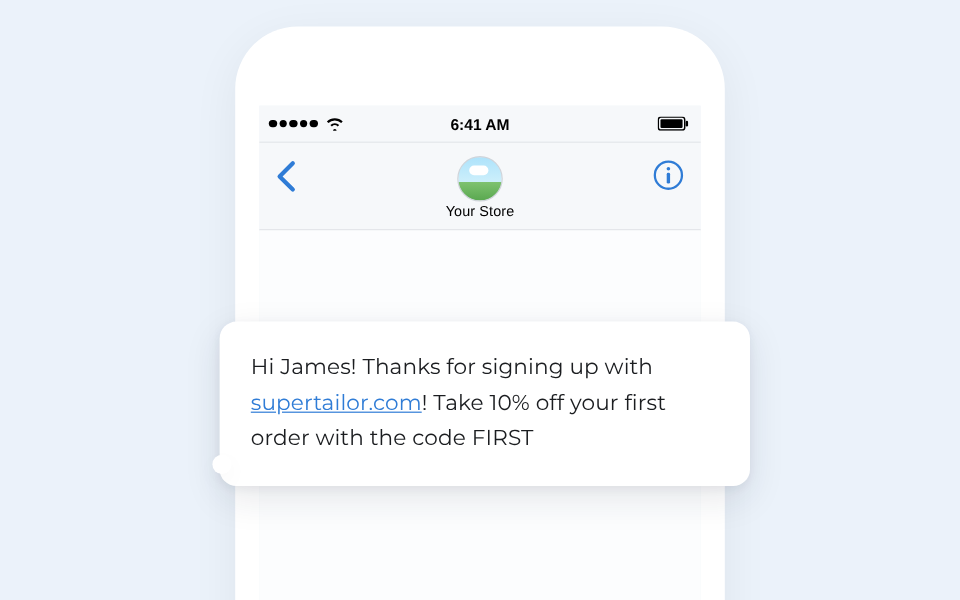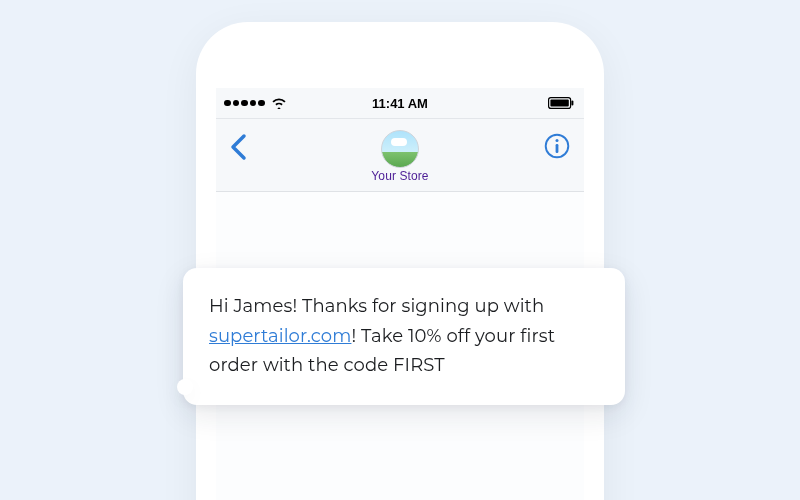--- a/index.html
+++ b/index.html
@@ -93,21 +93,21 @@
     .avatar::after {
       content: '';
       position: absolute;
       top: 7px; left: 9px;
       width: 16px; height: 8px;
       background: #fff;
       border-radius: 8px;
     }
     .contact-name {
       font-size: 12px;
-      color: #4c1d95;
+      color: #000000;
       margin-top: 1px;
       letter-spacing: 0.1px;
     }
     .messages-area {
       background: #fcfdfe;
       height: 400px;
       position: relative;
     }
     .bubble-tail {
       position: absolute;
@@ -154,21 +154,21 @@
           <span></span>
             <span></span>
             <span></span>
             <span></span>
             <span></span>
         </div>
         <svg class="wifi-icon" viewBox="0 0 16 12">
           <path d="M8 10.5 a1.4 1.4 0 1 0 0.001 0 M4.3 7.1 a5.4 5.4 0 0 1 7.4 0 l-1.3 1.3 a3.5 3.5 0 0 0 -4.8 0 z M1.4 4.2 a9.5 9.5 0 0 1 13.2 0 l-1.3 1.3 a7.6 7.6 0 0 0 -10.6 0 z" fill="#000"></path>
         </svg>
       </div>
-      <div class="status-time">11:41 AM</div>
+      <div class="status-time">6:41 AM</div>
       <svg class="battery-icon" viewBox="0 0 26 12">
         <rect x="0.6" y="0.6" width="22" height="10.8" rx="2.2" fill="none" stroke="#000" stroke-width="1.2"></rect>
         <rect x="2.4" y="2.4" width="18.4" height="7.2" rx="1" fill="#000"></rect>
         <rect x="23.4" y="3.6" width="2" height="4.8" rx="1" fill="#000"></rect>
       </svg>
     </div>
 
     <div class="conv-header">
       <div class="back-btn">
         <svg viewBox="0 0 24 28">

